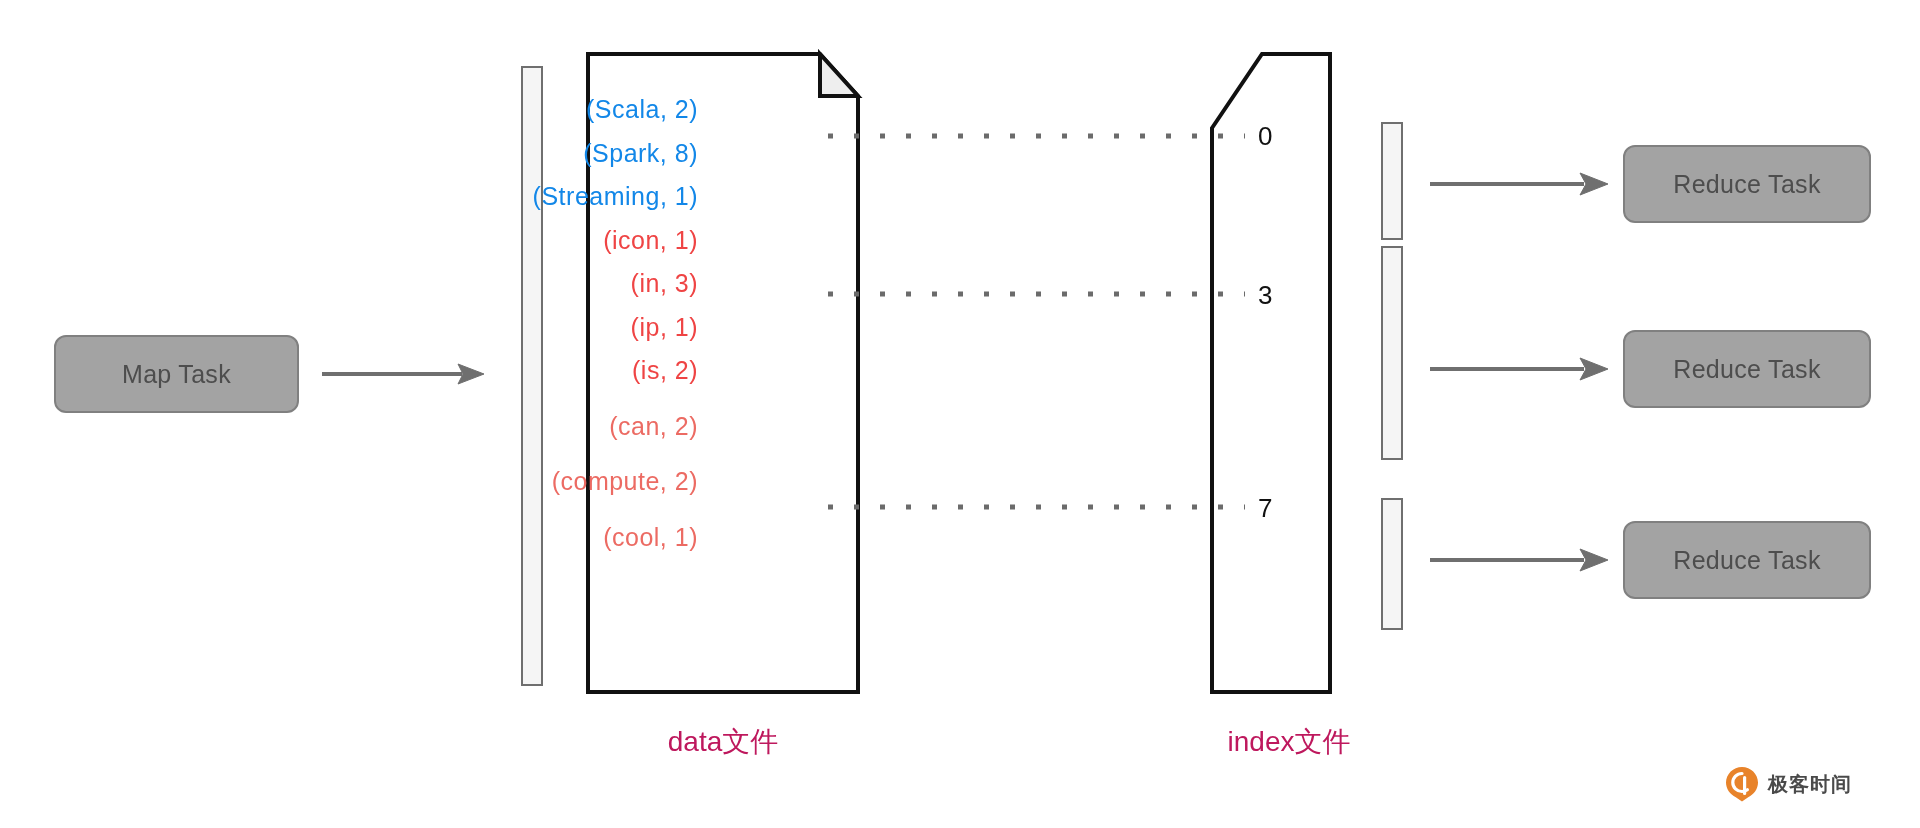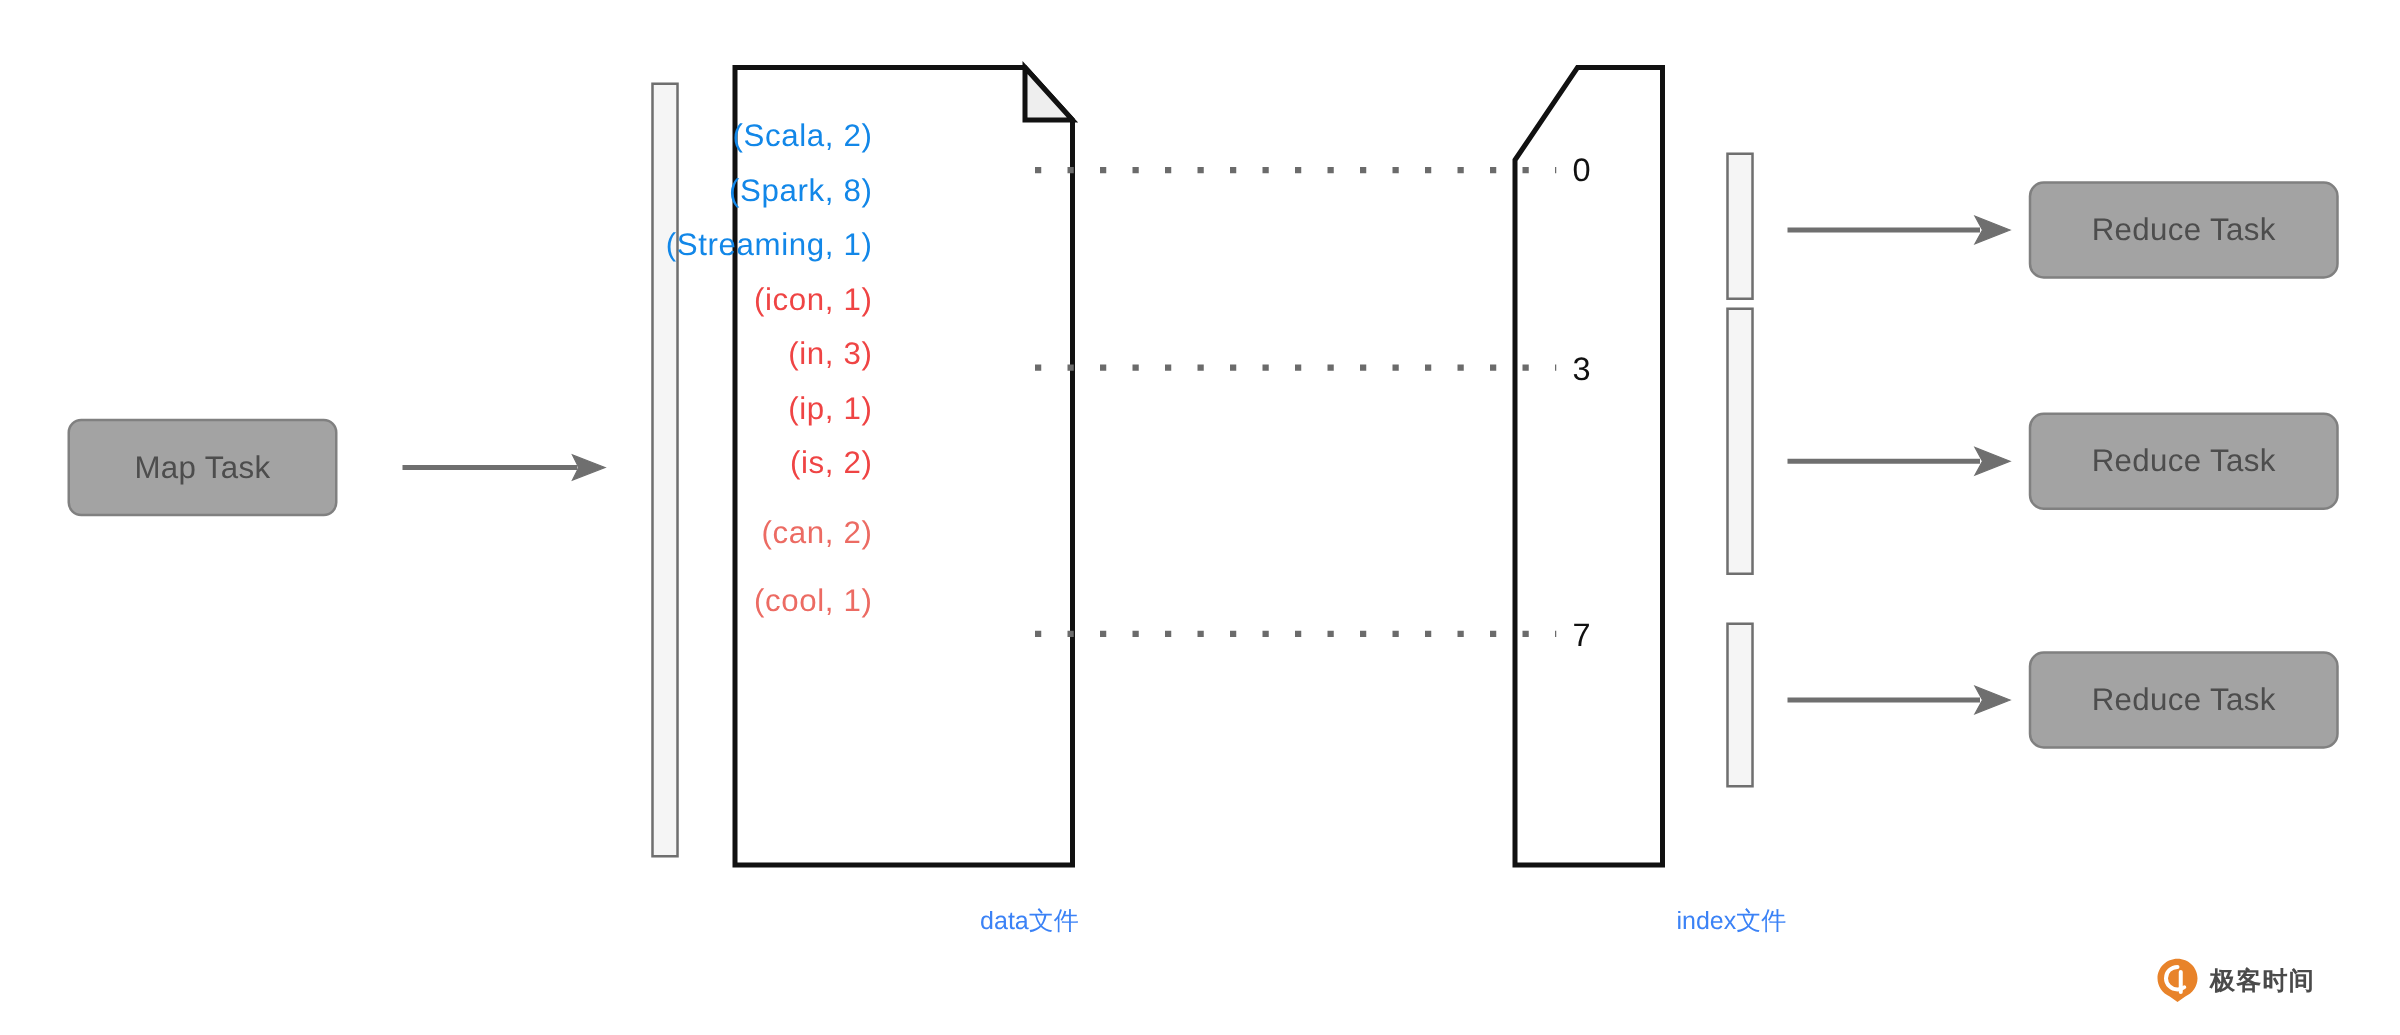--- a/index.html
+++ b/index.html
@@ -46,24 +46,24 @@
   .bar {
     position: absolute;
     box-sizing: border-box;
     background: #f5f5f5;
     border: 2px solid #6f6f6f;
   }
 
   
   .file-label {
     position: absolute;
-    color: #3b82f6;
-    font-size: 20px;
-    white-space: nowrap;
-    text-align: right;
+    color: #be185d;
+    font-size: 28px;
+    white-space: nowrap;
+    text-align: center;
   }
 
   
   #data-entries {
     position: absolute;
     left: 480px;
     top: 88px;
     width: 218px;
     display: flex;
     flex-direction: column;
@@ -140,35 +140,36 @@
         <line x1="1430" y1="369" x2="1584" y2="369" stroke="#6f6f6f" stroke-width="4"></line>
         <path d="M 1608 369 L 1580 358 L 1586 369 L 1580 380 Z" fill="#6f6f6f" stroke="#6f6f6f" stroke-width="1"></path>
       </g>
       <g>
         <line x1="1430" y1="560" x2="1584" y2="560" stroke="#6f6f6f" stroke-width="4"></line>
         <path d="M 1608 560 L 1580 549 L 1586 560 L 1580 571 Z" fill="#6f6f6f" stroke="#6f6f6f" stroke-width="1"></path>
       </g>
     </g>
   </svg>
 
-  <div class="task-box" id="map-task" style="left:54px; top:335px; width:216px; height:78px;border-radius:11px;">
+  <div class="task-box" id="map-task" style="left:54px; top:335px; width:245px; height:78px;">
     <span>Map Task</span>
   </div>
 
   <div class="bar" id="map-output-bar" style="left:521px; top:66px; width:22px; height:620px;"></div>
 
   <div id="data-entries">
     <div class="entry c-blue">(Scala,  2)</div>
     <div class="entry c-blue">(Spark,  8)</div>
     <div class="entry c-blue">(Streaming,  1)</div>
     <div class="entry c-purple">(icon,  1)</div>
     <div class="entry c-purple">(in,  3)</div>
     <div class="entry c-purple">(ip,  1)</div>
     <div class="entry c-purple">(is,  2)</div>
     <div class="entry c-red">(can,  2)</div>
+    <div class="entry c-red">(compute,  2)</div>
     <div class="entry c-red">(cool,  1)</div>
   </div>
 
   <div class="file-label" style="left:583px; top:723px; width:280px;">data文件</div>
 
   <div class="index-num" style="left:1258px; top:121px;">0</div>
   <div class="index-num" style="left:1258px; top:280px;">3</div>
   <div class="index-num" style="left:1258px; top:493px;">7</div>
 
   <div class="file-label" style="left:1149px; top:723px; width:280px;">index文件</div>

